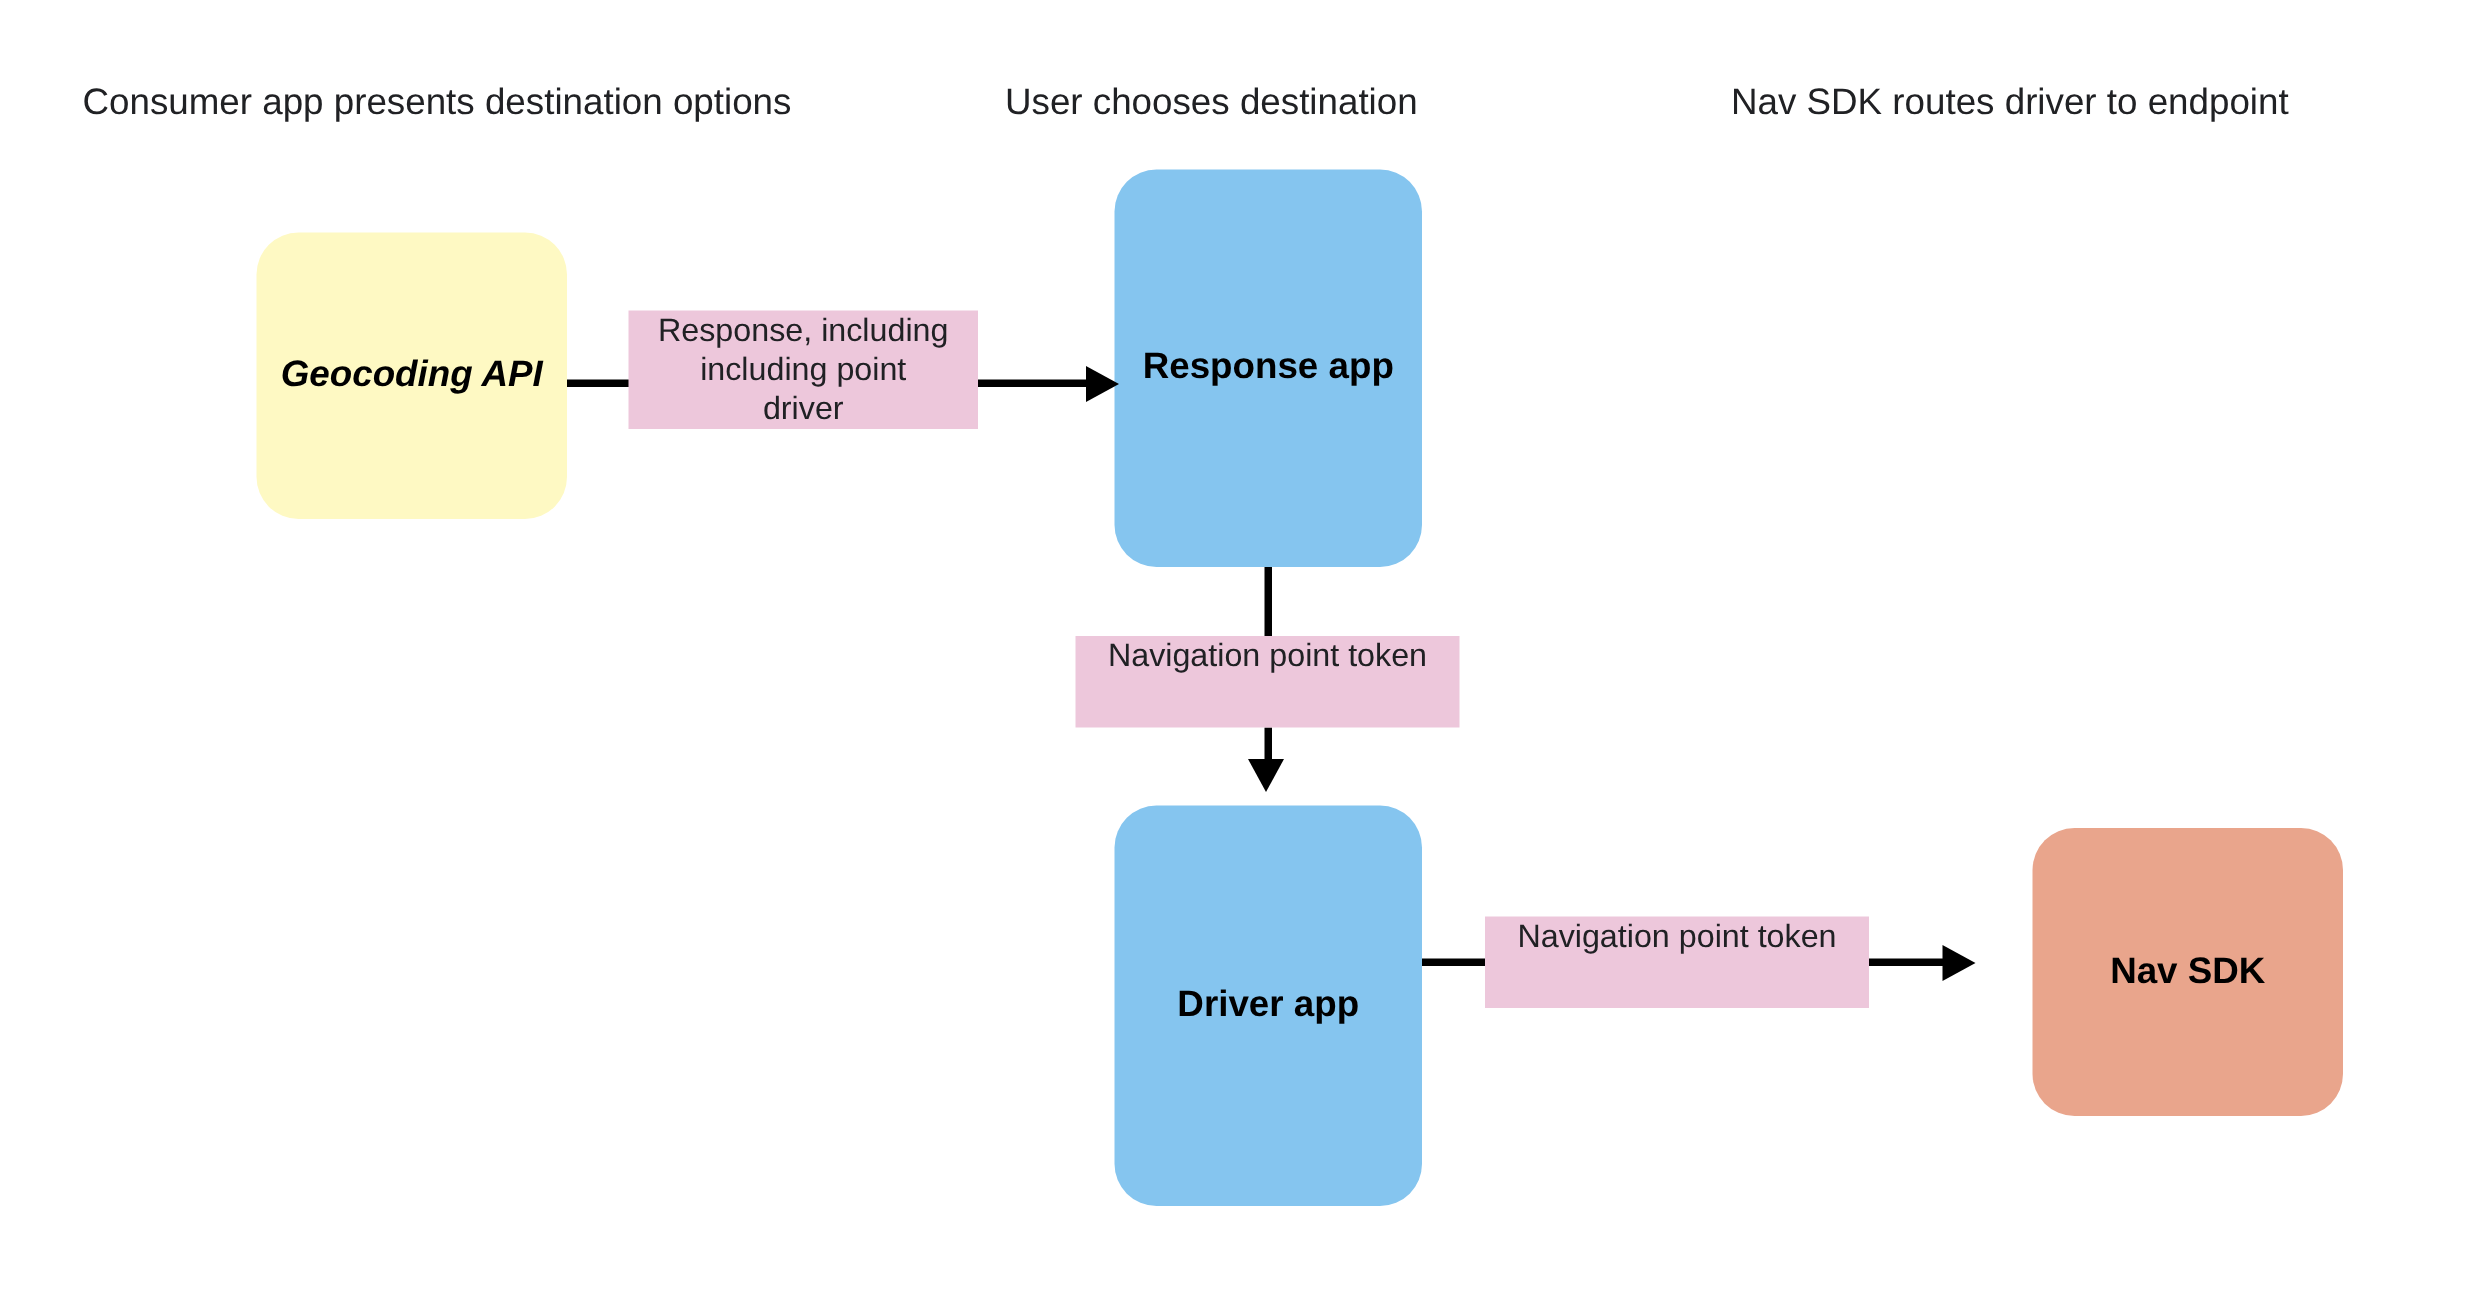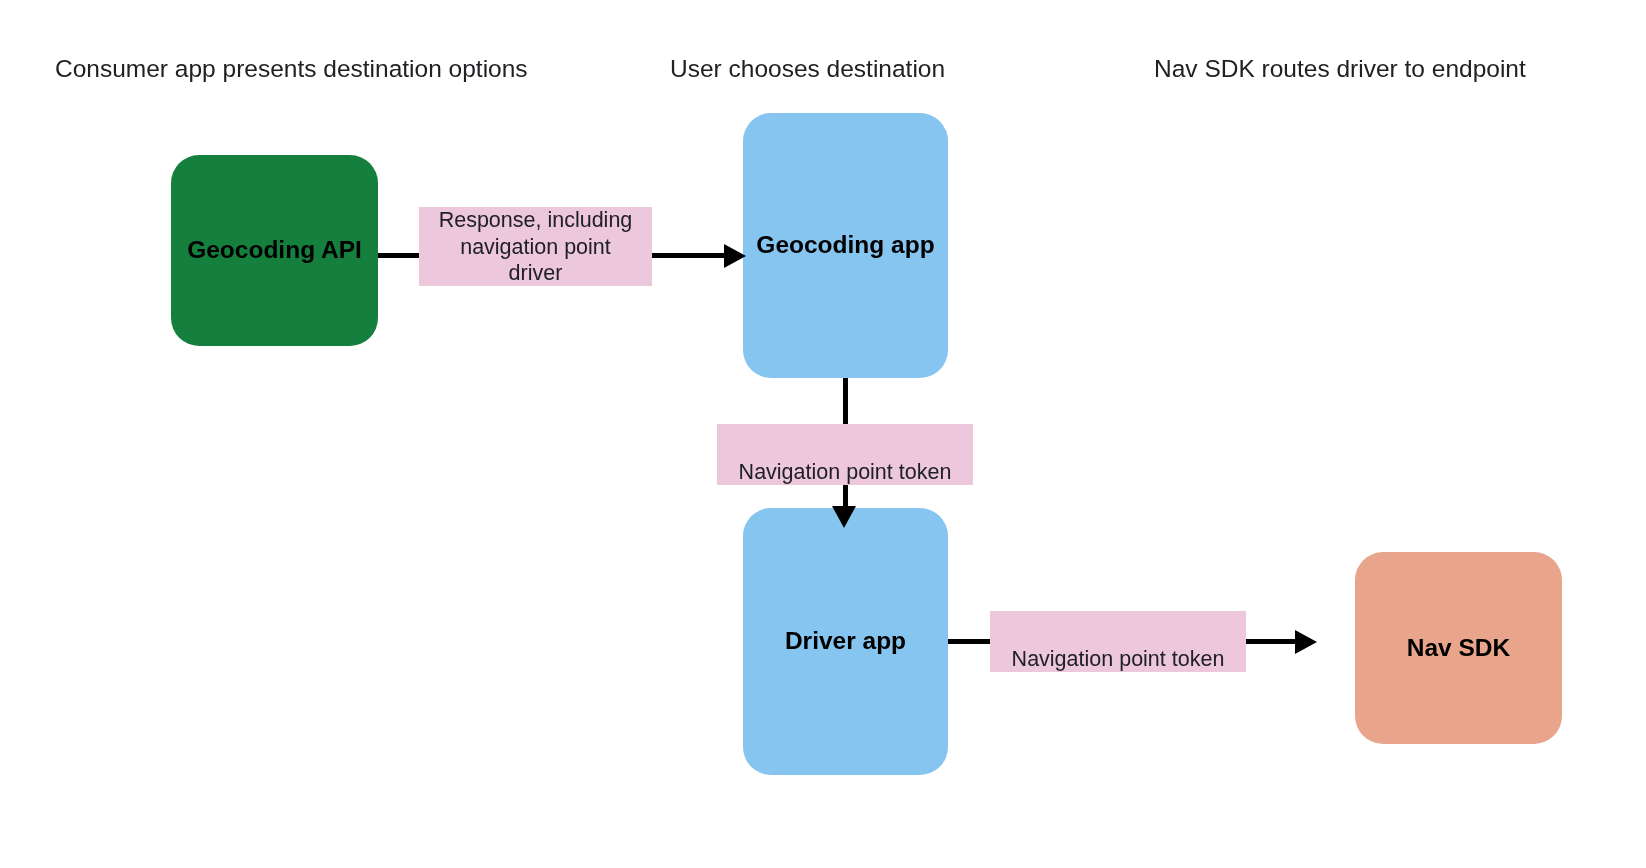--- a/index.html
+++ b/index.html
@@ -61,21 +61,21 @@
     left: 743px; top: 508px; width: 205px; height: 267px;
   }
   #node-nav-sdk {
     left: 1315px; top: 552px; width: 207px; height: 192px;
   }
 
   
   .edge-label {
     position: absolute;
     display: flex;
-    align-items: flex-end;
+    align-items: flex-start;
     justify-content: center;
     box-sizing: border-box;
     z-index: 4;
   }
   .edge-label-text {
     font-size: 21.5px;
     color: #202124;
     text-align: center;
     line-height: 1.22;
     font-weight: 400;
@@ -133,42 +133,42 @@
 </style>
 </head>
 <body style="background: rgb(255, 255, 255);">
 
 <div id="canvas">
 
   <div class="col-header" id="header-0">Consumer app presents destination options</div>
   <div class="col-header" id="header-2">Nav SDK routes driver to endpoint</div>
   <div class="col-header" id="header-1">User chooses destination</div>
 
-  <div class="node" id="node-geocoding-api" style="background: #15803d;">
+  <div class="node" id="node-geocoding-api" style="background: #fef9c3; font-style: italic;">
     <span class="node-label">Geocoding API</span>
   </div>
 
   <div class="node" id="node-consumer-app" style="background: rgb(133, 197, 239);">
-    <span class="node-label">Geocoding app</span>
+    <span class="node-label">Response app</span>
   </div>
 
-  <div class="node" id="node-driver-app" style="background: rgb(133, 197, 239);">
+  <div class="node" id="node-driver-app" style="background: rgb(133, 197, 239); margin-top: 29px;">
     <span class="node-label">Driver app</span>
   </div>
 
   <div class="node" id="node-nav-sdk" style="background: rgb(233, 165, 140); margin-left: 40px;">
     <span class="node-label">Nav SDK</span>
   </div>
 
   <div class="connector h-line" id="line-geocoding-to-label"></div>
 
   <div class="edge-label" id="edge-label-response" style="background: rgb(237, 199, 219);">
     <span class="edge-label-text">
       <span>Response, including</span><br>
-      <span>navigation point</span><br>
+      <span>including point</span><br>
       <span>driver</span>
     </span>
   </div>
 
   <div class="connector h-line" id="line-label-to-consumer"></div>
   <div class="arrow-head arrow-right" id="arrow-consumer"></div>
 
   <div class="connector v-line" id="line-consumer-to-label"></div>
 
   <div class="edge-label" id="edge-label-nav-token-vertical" style="background: rgb(237, 199, 219);">

